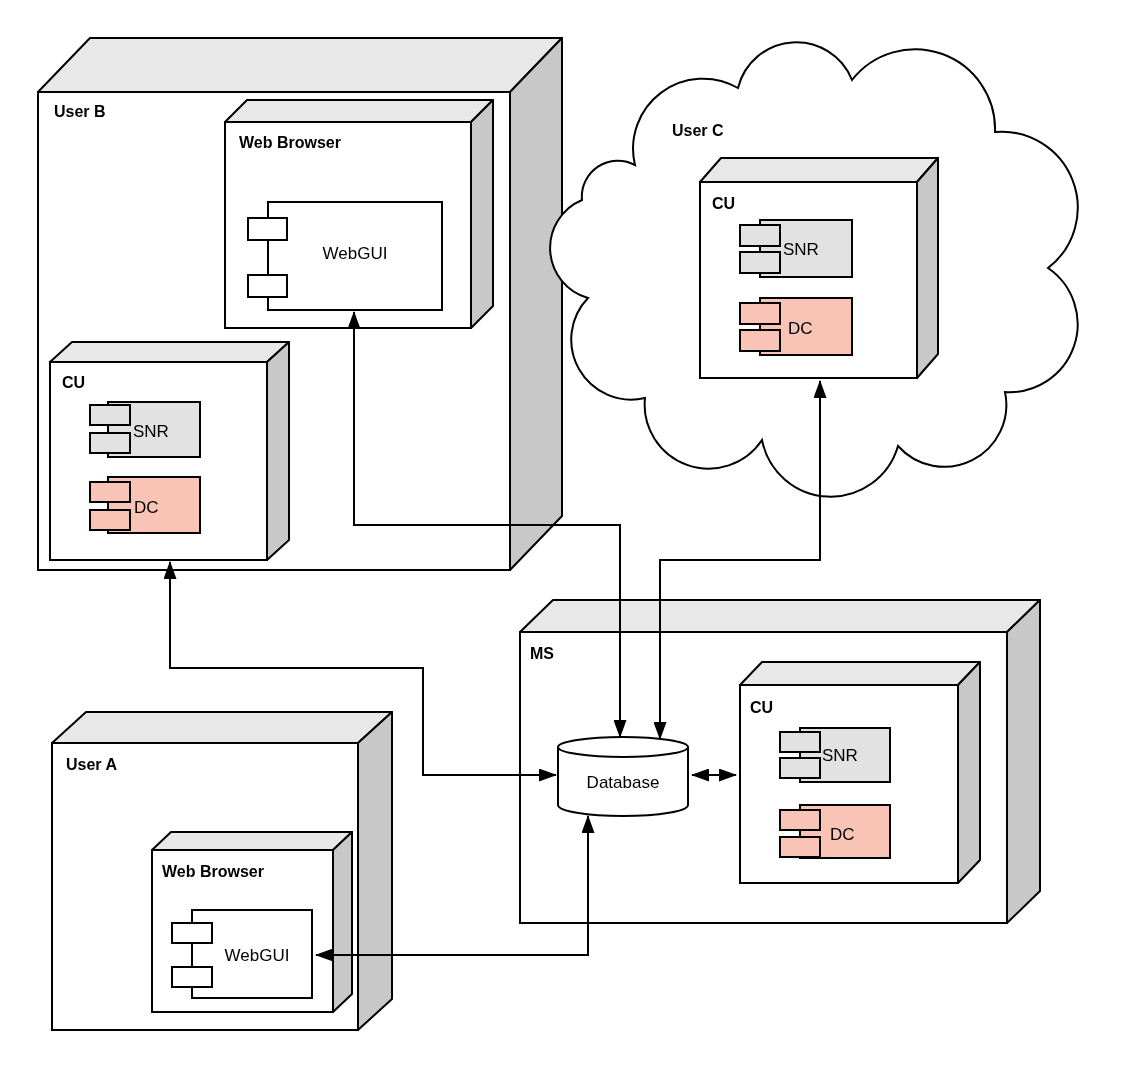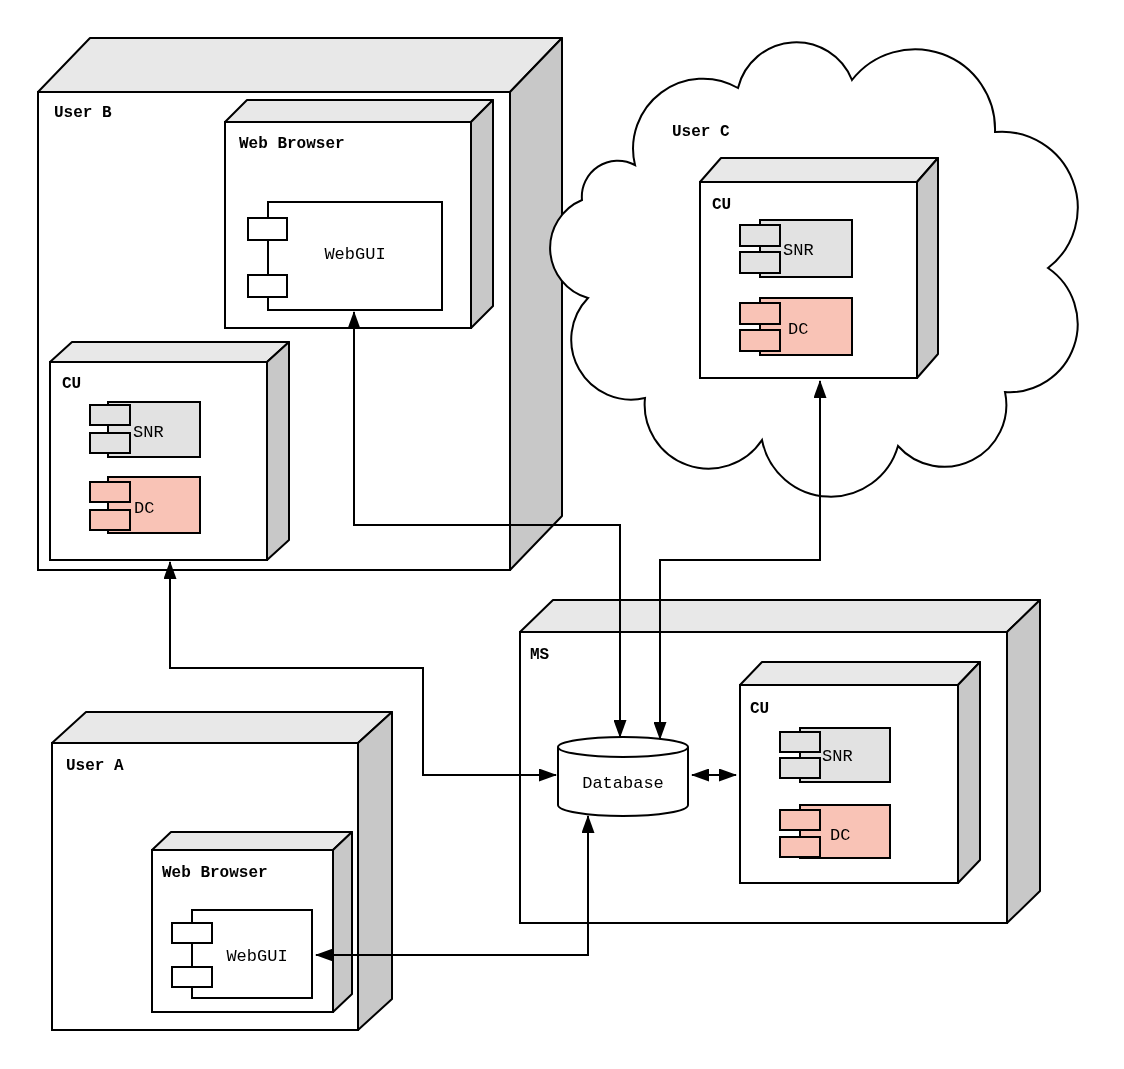--- a/index.html
+++ b/index.html
@@ -1,21 +1,21 @@
 <!DOCTYPE html>
 <html><head>
 <meta charset="utf-8">
 <style>
   html, body { margin: 0; padding: 0; background: #ffffff; }
   .canvas {
     position: relative;
     width: 1124px;
     height: 1049px;
     background: #ffffff;
-    font-family: Liberation Mono, monospace;
+    font-family: Liberation Sans, sans-serif;
   }
   svg { display: block; }
   .face-top   { fill: #e8e8e8; stroke: #000; stroke-width: 2; stroke-linejoin: round; }
   .face-side  { fill: #c8c8c8; stroke: #000; stroke-width: 2; stroke-linejoin: round; }
   .face-front { fill: #ffffff; stroke: #000; stroke-width: 2; }
   .node-label { font-size: 16px; font-weight: bold; fill: #000; }
   .comp-label { font-size: 17px; fill: #000; }
   .comp-body-white { fill: #ffffff; stroke: #000; stroke-width: 2; }
   .comp-gray  { fill: #e2e2e2; stroke: #000; stroke-width: 2; }
   .comp-pink  { fill: #f9c3b6; stroke: #000; stroke-width: 2; }

